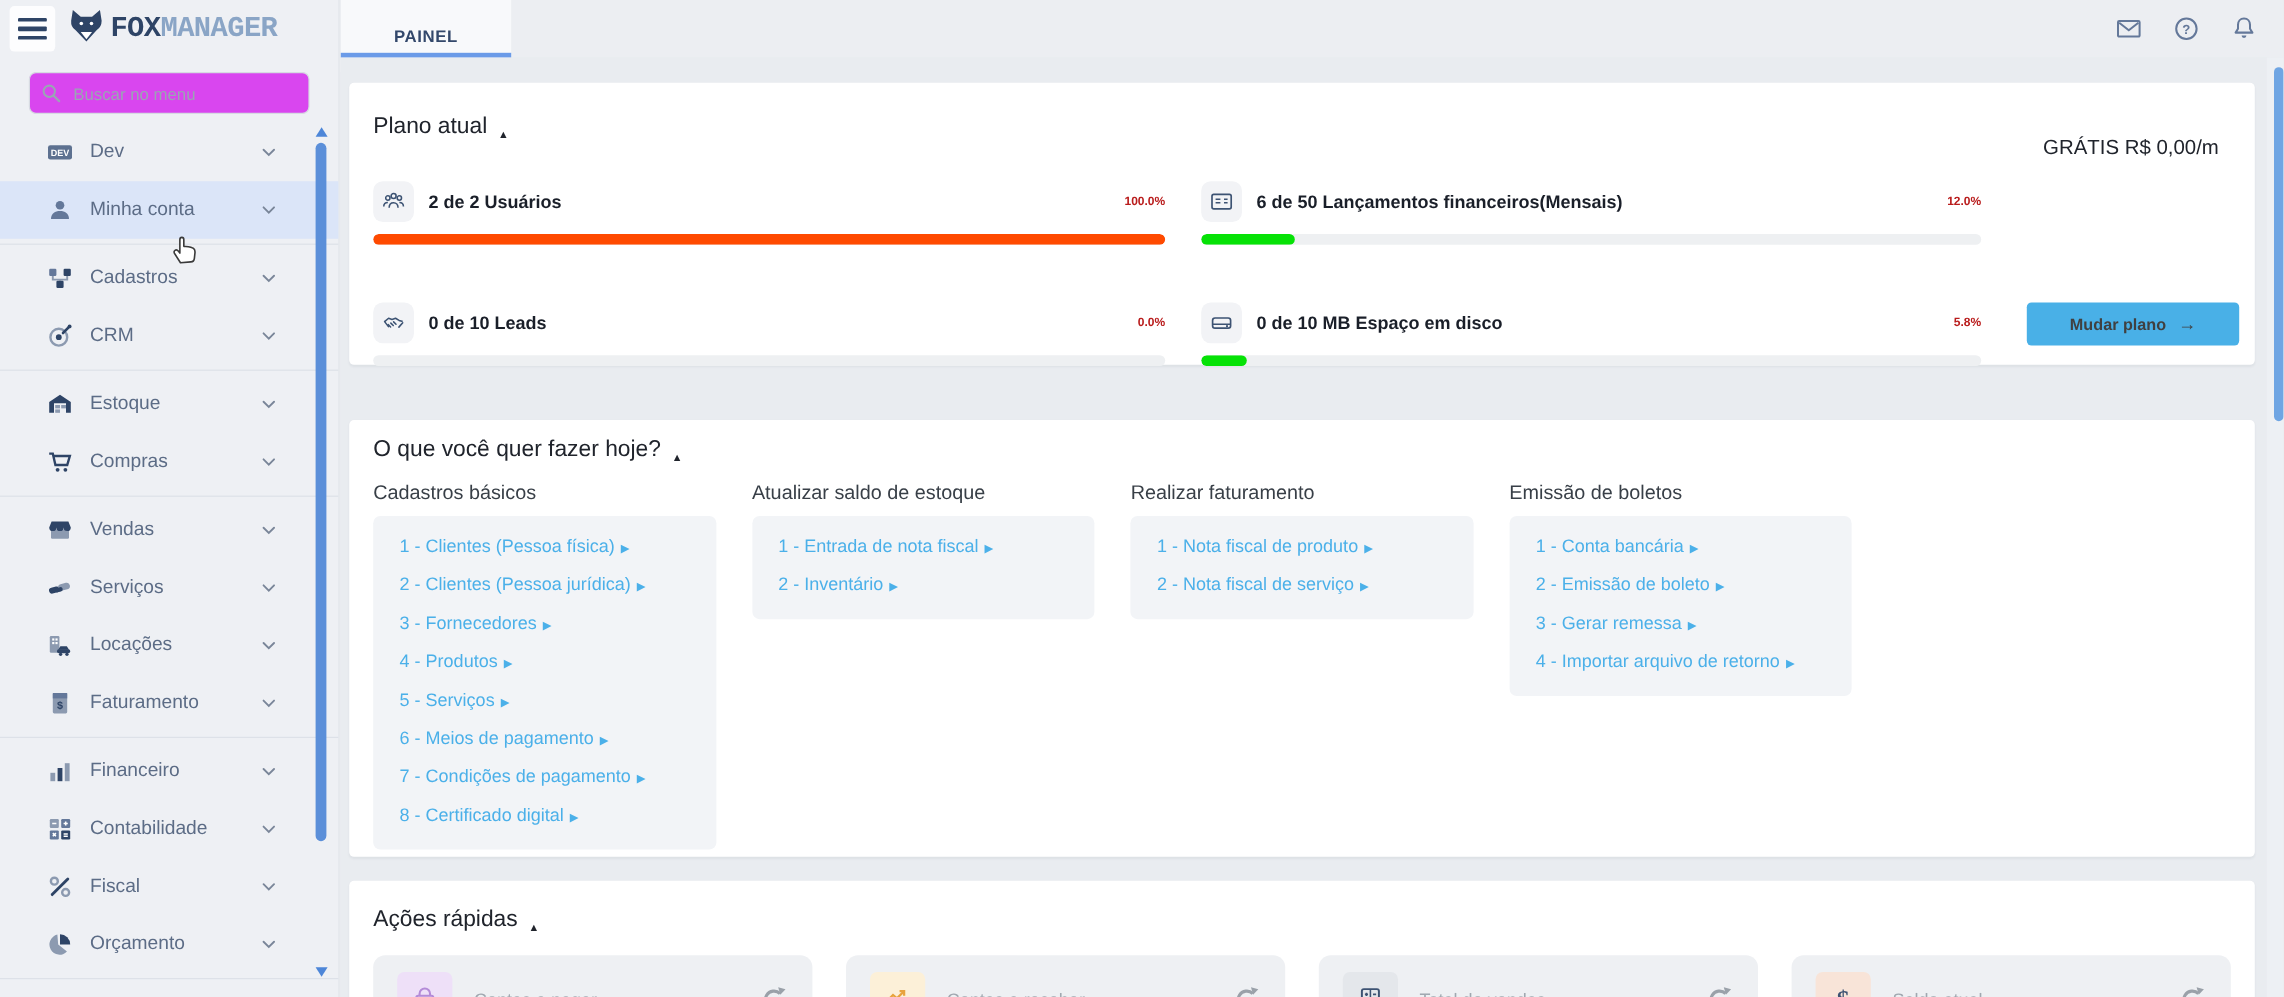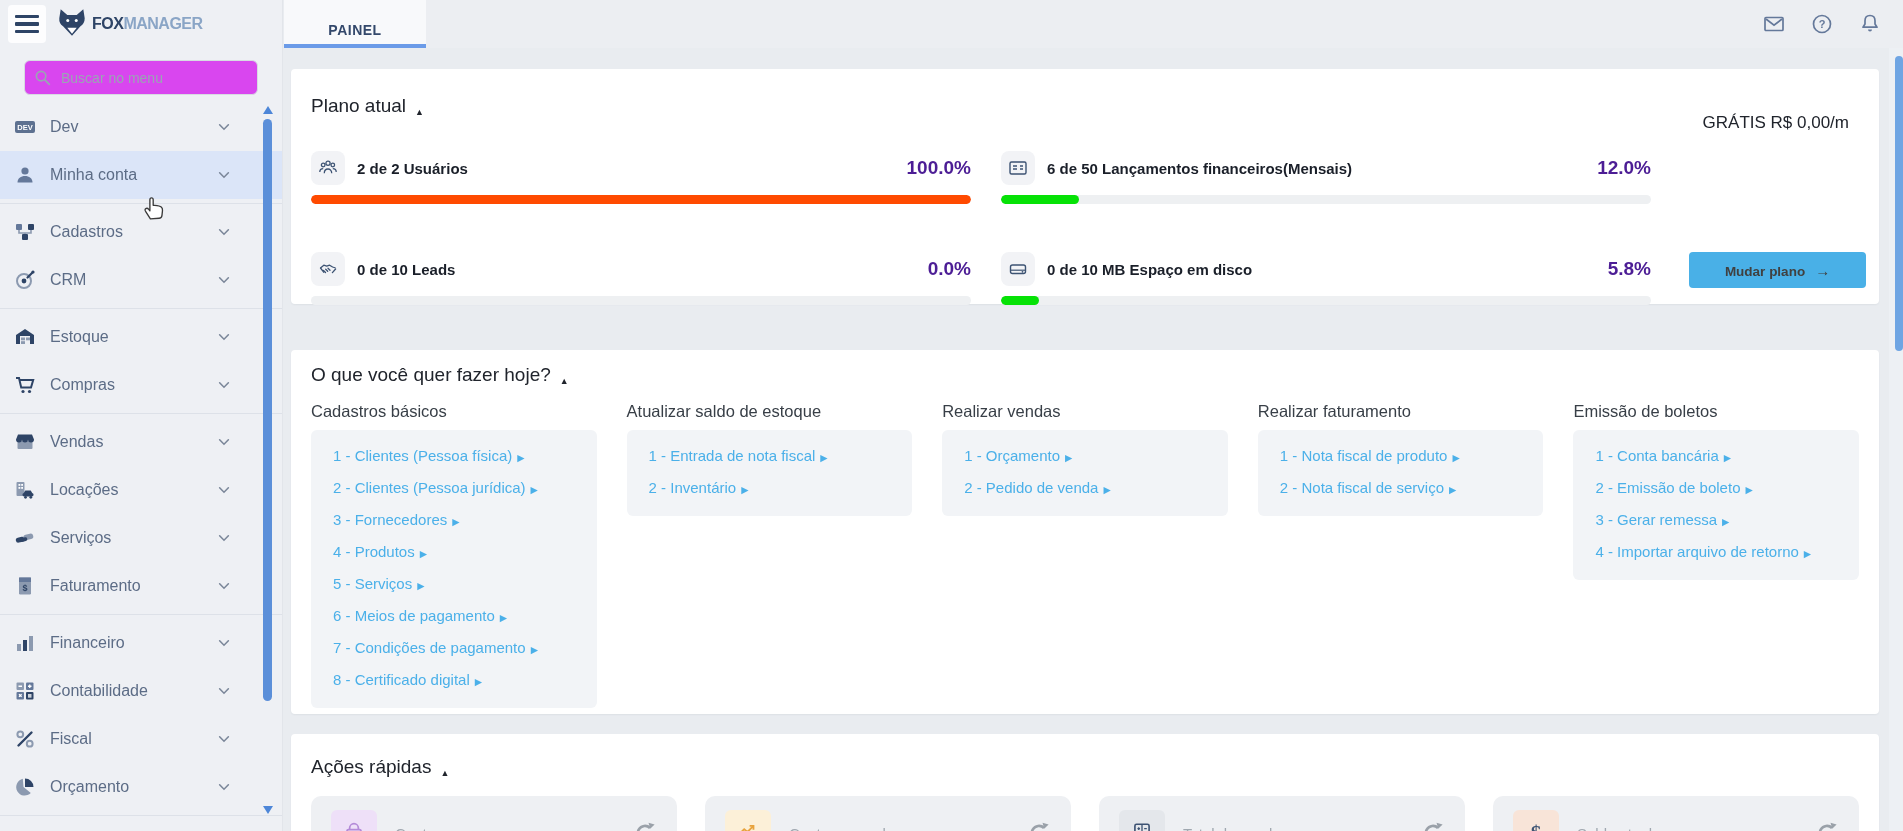--- a/index.html
+++ b/index.html
@@ -5,31 +5,31 @@
   * { margin:0; padding:0; box-sizing:border-box; }
   html,body { width:1903px; height:831px; overflow:hidden; font-family:"Liberation Sans", sans-serif; background:#e9ecf0; }
   .stage { position:absolute; left:0; top:0; width:1903px; height:831px; overflow:hidden; }
 
   
   .sidebar { position:absolute; left:0; top:0; width:283px; height:831px; background:#eef0f4; border-right:1px solid #e2e5ea; }
   .logo-row { height:48px; display:flex; align-items:center; padding-left:8px; }
   .hamburger { width:38px; height:38px; background:#fdfdfe; border-radius:4px; display:flex; flex-direction:column; justify-content:center; gap:4px; align-items:center; cursor:pointer; }
   .hamburger span { display:block; width:24px; height:3.5px; background:#2e4466; border-radius:1px; }
   .brand { display:flex; align-items:center; margin-left:10px; }
-  .brand-text { font-size:16px; font-weight:800; letter-spacing:-0.5px; margin-left:4px; }
+  .brand-text { font-size:24px; font-weight:800; letter-spacing:-0.5px; margin-left:4px;font-family:Liberation Mono, monospace; }
   .brand-fox { color:#2e4466; }
   .brand-manager { color:#8aa5c6; }
 
   .search-wrap { position:relative; margin:12px 24px 8px 24px; }
   .search-input { width:100%; height:35px; border:1px solid #d7dbe2; border-radius:6px; background:#d946ef; padding:0 10px 0 36px; font-size:14px; color:#333; outline:none; font-family:"Liberation Sans",sans-serif; }
   .search-input::placeholder { color:#9aa5b4; }
   .search-ic { position:absolute; left:10px; top:9px; }
 
   .menu { position:relative; }
-  .sb-item { position:relative; height:48px; display:flex; align-items:center; padding-left:13px; color:#5c6c86; font-size:16px; cursor:pointer; }
+  .sb-item { position:relative; height:48px; display:flex; align-items:center; padding-left:38px; color:#5c6c86; font-size:16px; cursor:pointer; }
   .sb-item.active { background:#dbe5f8; }
   .sb-ic { width:24px; display:flex; justify-content:center; }
   .sb-lbl { margin-left:13px; }
   .sb-chev { position:absolute; right:51px; top:17px; }
   .sb-div { height:1px; background:#dde1e8; margin:4px 0; }
 
   
   .sb-scroll-up { position:absolute; left:263px; top:106px; width:0; height:0; border-left:5px solid transparent; border-right:5px solid transparent; border-bottom:8px solid #4d86d8; cursor:pointer; }
   .sb-scroll-thumb { position:absolute; left:263px; top:119px; width:9px; height:582px; background:#5b8fd9; border-radius:5px; cursor:pointer; }
   .sb-scroll-down { position:absolute; left:263px; top:806px; width:0; height:0; border-left:5px solid transparent; border-right:5px solid transparent; border-top:8px solid #4d86d8; cursor:pointer; }
@@ -47,21 +47,21 @@
   .card-title { font-size:19px; color:#20242c; display:flex; align-items:flex-end; gap:9px; }
   .caret { font-size:9px; color:#20242c; cursor:pointer; line-height:1; padding-top:2px; }
 
   
   .card-plan { position:relative; height:235px; margin-top:21px; padding:26px 25px 0 20px; }
   .plan-price { position:absolute; top:44px; right:30px; font-size:17px; color:#20242c; }
   .usage-grid { display:grid; grid-template-columns:660px 650px; column-gap:30px; row-gap:48px; margin-top:34px; }
   .usage-head { display:flex; align-items:center; }
   .usage-iconbox { width:34px; height:34px; background:#f2f3f6; border-radius:8px; display:flex; align-items:center; justify-content:center; }
   .usage-label { margin-left:12px; font-size:15px; font-weight:bold; color:#1a1f29; }
-  .usage-pct { margin-left:auto; font-size:19px; font-weight:bold; color:#4c1d95; }
+  .usage-pct { margin-left:auto; font-size:10px; font-weight:bold; color:#b91c1c; }
   .usage-track { margin-top:10px; height:9px; border-radius:5px; background:#eef0f2; overflow:hidden; }
   .usage-fill { height:9px; border-radius:5px; }
   .plan-btn { position:absolute; top:183px; right:13px; width:177px; height:36px; background:#49b0e7; border:none; border-radius:4px; color:#404040; font-size:13.5px; font-weight:bold; cursor:pointer; font-family:"Liberation Sans",sans-serif; }
   .plan-btn .arr { margin-left:10px; font-weight:normal; font-size:15px; }
 
   
   .card-today { height:364px; margin-top:46px; padding:14px 20px 0 20px; }
   .today-cols { display:grid; grid-template-columns:repeat(5,1fr); column-gap:30px; margin-top:16px; align-items:start; }
   .today-head { font-size:16.5px; color:#383f47; margin-bottom:9px; }
   .today-box { background:#f2f4f7; border-radius:6px; padding:11px 22px; }
@@ -208,47 +208,47 @@
             </svg>
           </span>
           <span class="sb-lbl">Vendas</span>
           <span class="sb-chev"><svg width="14" height="14" viewBox="0 0 16 16">
               <path d="M3 5.5 L8 10.5 L13 5.5" fill="none" stroke="#7a8699" stroke-width="1.8" stroke-linecap="round"></path>
             </svg></span>
         </div>
         <div class="sb-item">
           <span class="sb-ic">
             <svg width="22" height="22" viewBox="0 0 22 22">
+              <g transform="rotate(-14 11 11)">
+                <rect x="1.5" y="9" width="9" height="5" rx="2.5" fill="#2e4466"></rect>
+                <rect x="9.5" y="8" width="10" height="5.5" rx="2.75" fill="#8c9ab0"></rect>
+                <rect x="6.5" y="10.3" width="6.5" height="3.8" rx="1.9" fill="#2e4466"></rect>
+              </g>
+            </svg>
+          </span>
+          <span class="sb-lbl">Serviços</span>
+          <span class="sb-chev"><svg width="14" height="14" viewBox="0 0 16 16">
+              <path d="M3 5.5 L8 10.5 L13 5.5" fill="none" stroke="#7a8699" stroke-width="1.8" stroke-linecap="round"></path>
+            </svg></span>
+        </div>
+        <div class="sb-item">
+          <span class="sb-ic">
+            <svg width="22" height="22" viewBox="0 0 22 22">
               <rect x="2.5" y="3" width="8" height="14" rx="1" fill="#8c9ab0"></rect>
               <rect x="4.5" y="5" width="1.8" height="1.8" fill="#fff"></rect>
               <rect x="7.2" y="5" width="1.8" height="1.8" fill="#fff"></rect>
               <rect x="4.5" y="8" width="1.8" height="1.8" fill="#fff"></rect>
               <rect x="7.2" y="8" width="1.8" height="1.8" fill="#fff"></rect>
               <path d="M9.5 14.5 l1.8-3 h5.4 l1.8 3 z" fill="#2e4466"></path>
               <rect x="8.5" y="14" width="11" height="3.4" rx="1.6" fill="#2e4466"></rect>
               <circle cx="11.5" cy="18.3" r="1.4" fill="#2e4466"></circle>
               <circle cx="16.8" cy="18.3" r="1.4" fill="#2e4466"></circle>
             </svg>
           </span>
           <span class="sb-lbl">Locações</span>
-          <span class="sb-chev"><svg width="14" height="14" viewBox="0 0 16 16">
-              <path d="M3 5.5 L8 10.5 L13 5.5" fill="none" stroke="#7a8699" stroke-width="1.8" stroke-linecap="round"></path>
-            </svg></span>
-        </div>
-        <div class="sb-item">
-          <span class="sb-ic">
-            <svg width="22" height="22" viewBox="0 0 22 22">
-              <g transform="rotate(-14 11 11)">
-                <rect x="1.5" y="9" width="9" height="5" rx="2.5" fill="#2e4466"></rect>
-                <rect x="9.5" y="8" width="10" height="5.5" rx="2.75" fill="#8c9ab0"></rect>
-                <rect x="6.5" y="10.3" width="6.5" height="3.8" rx="1.9" fill="#2e4466"></rect>
-              </g>
-            </svg>
-          </span>
-          <span class="sb-lbl">Serviços</span>
           <span class="sb-chev"><svg width="14" height="14" viewBox="0 0 16 16">
               <path d="M3 5.5 L8 10.5 L13 5.5" fill="none" stroke="#7a8699" stroke-width="1.8" stroke-linecap="round"></path>
             </svg></span>
         </div>
         <div class="sb-item">
           <span class="sb-ic">
             <svg width="22" height="22" viewBox="0 0 22 22">
               <rect x="5" y="2.5" width="12" height="17" rx="1.2" fill="#8c9ab0"></rect>
               <rect x="5" y="2.5" width="12" height="4.5" fill="#64789a"></rect>
               <text x="11" y="16" font-size="9" font-weight="bold" fill="#2e4466" text-anchor="middle" font-family="Liberation Sans,sans-serif">$</text>
@@ -448,27 +448,20 @@
               </div>
             </div>
             <div>
               <div class="today-head">Atualizar saldo de estoque</div>
               <div class="today-box">
                 <div class="today-link"><span>1 - Entrada de nota fiscal</span><span class="arr">▶</span></div>
                 <div class="today-link"><span>2 - Inventário</span><span class="arr">▶</span></div>
               </div>
             </div>
             <div>
-              <div class="today-head">Realizar vendas</div>
-              <div class="today-box">
-                <div class="today-link"><span>1 - Orçamento</span><span class="arr">▶</span></div>
-                <div class="today-link"><span>2 - Pedido de venda</span><span class="arr">▶</span></div>
-              </div>
-            </div>
-            <div>
               <div class="today-head">Realizar faturamento</div>
               <div class="today-box">
                 <div class="today-link"><span>1 - Nota fiscal de produto</span><span class="arr">▶</span></div>
                 <div class="today-link"><span>2 - Nota fiscal de serviço</span><span class="arr">▶</span></div>
               </div>
             </div>
             <div>
               <div class="today-head">Emissão de boletos</div>
               <div class="today-box">
                 <div class="today-link"><span>1 - Conta bancária</span><span class="arr">▶</span></div>

